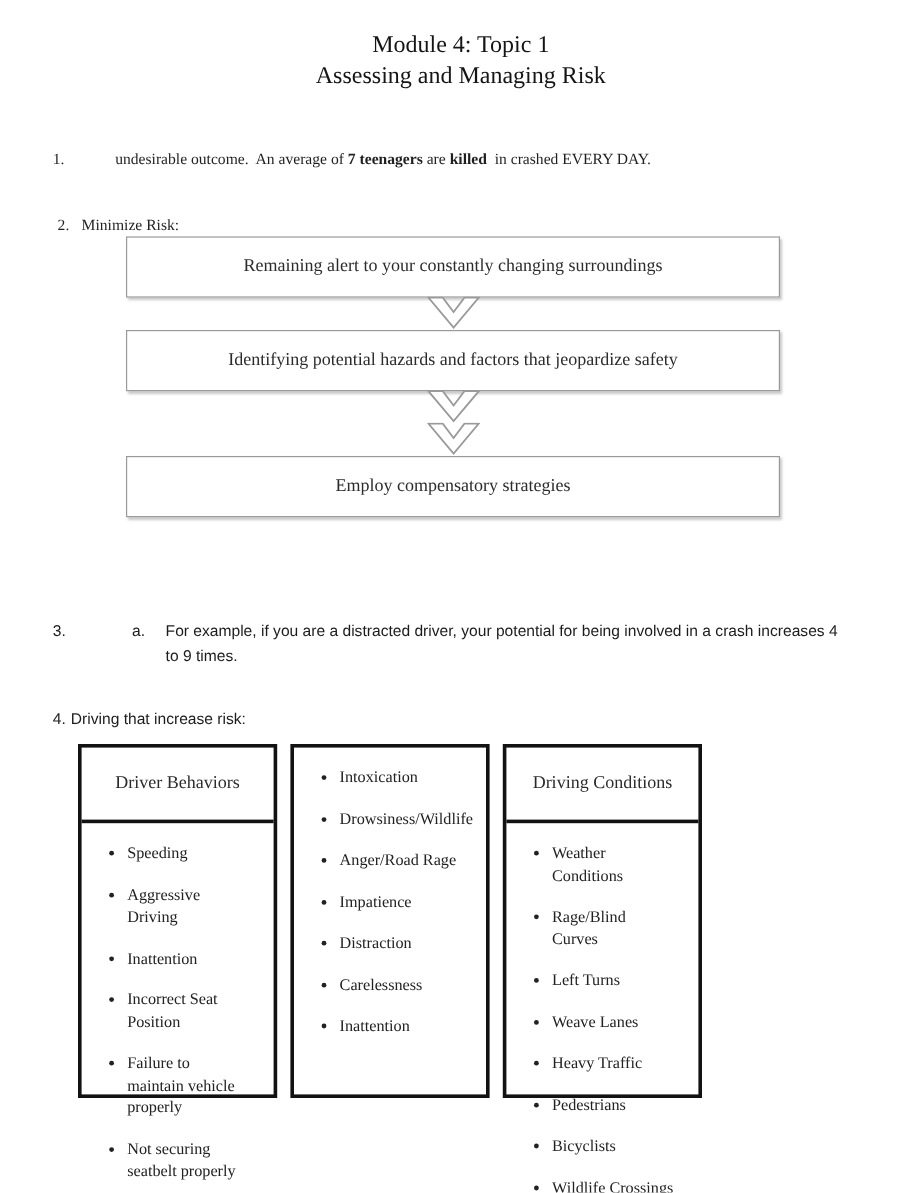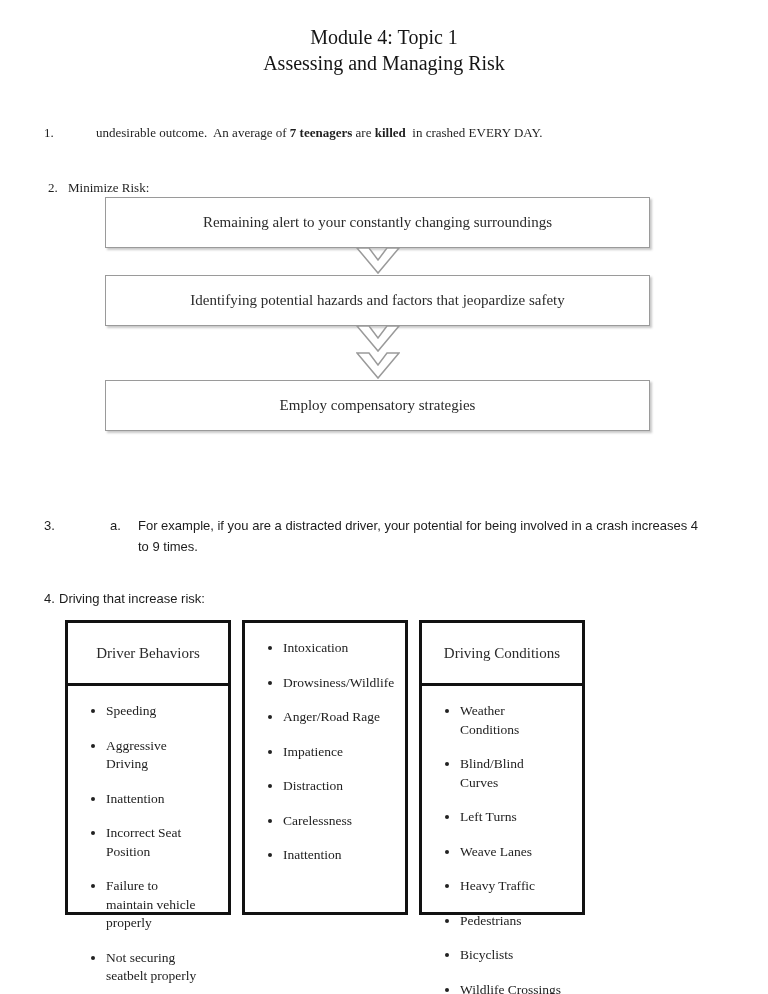--- a/index.html
+++ b/index.html
@@ -146,21 +146,21 @@
           <li>Impatience</li>
           <li>Distraction</li>
           <li>Carelessness</li>
           <li>Inattention</li>
         </ul>
     </div>
     <div class="factor-box">
       <div class="factor-head">Driving Conditions</div>
       <ul class="factor-list">
           <li>Weather Conditions</li>
-          <li>Blind/Blind Curves</li>
+          <li>Rage/Blind Curves</li>
           <li>Left Turns</li>
           <li>Weave Lanes</li>
           <li>Heavy Traffic</li>
           <li>Pedestrians</li>
           <li>Bicyclists</li>
           <li>Wildlife Crossings</li>
         </ul>
     </div>
   </div>
 

